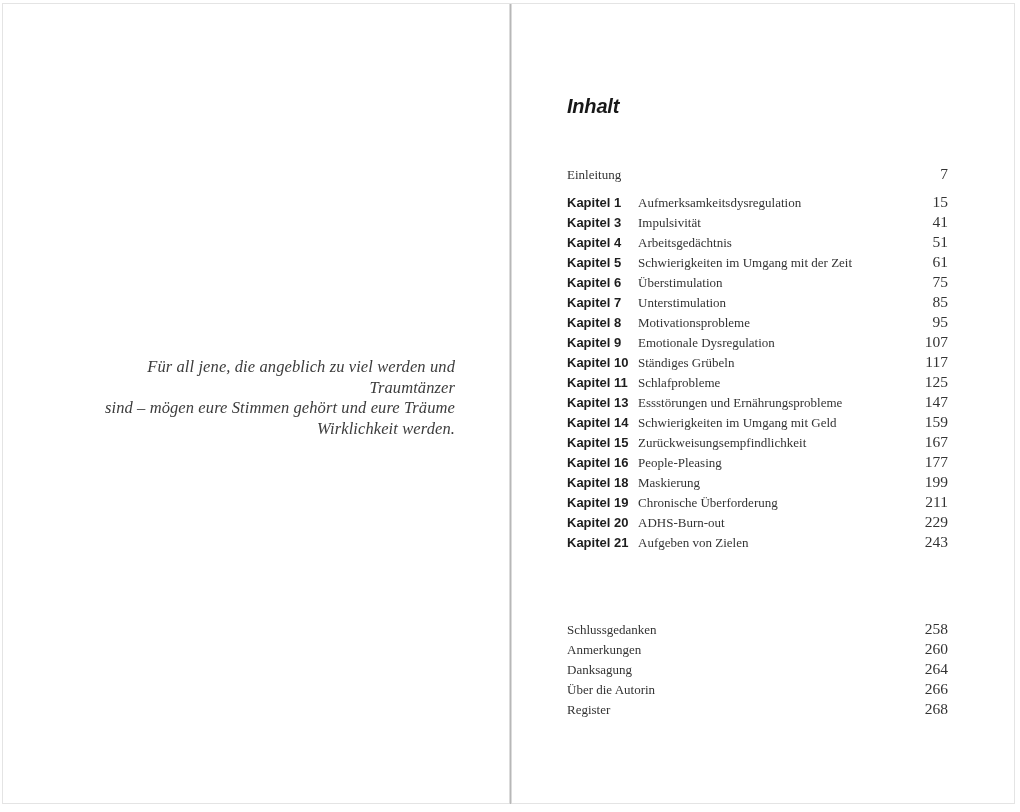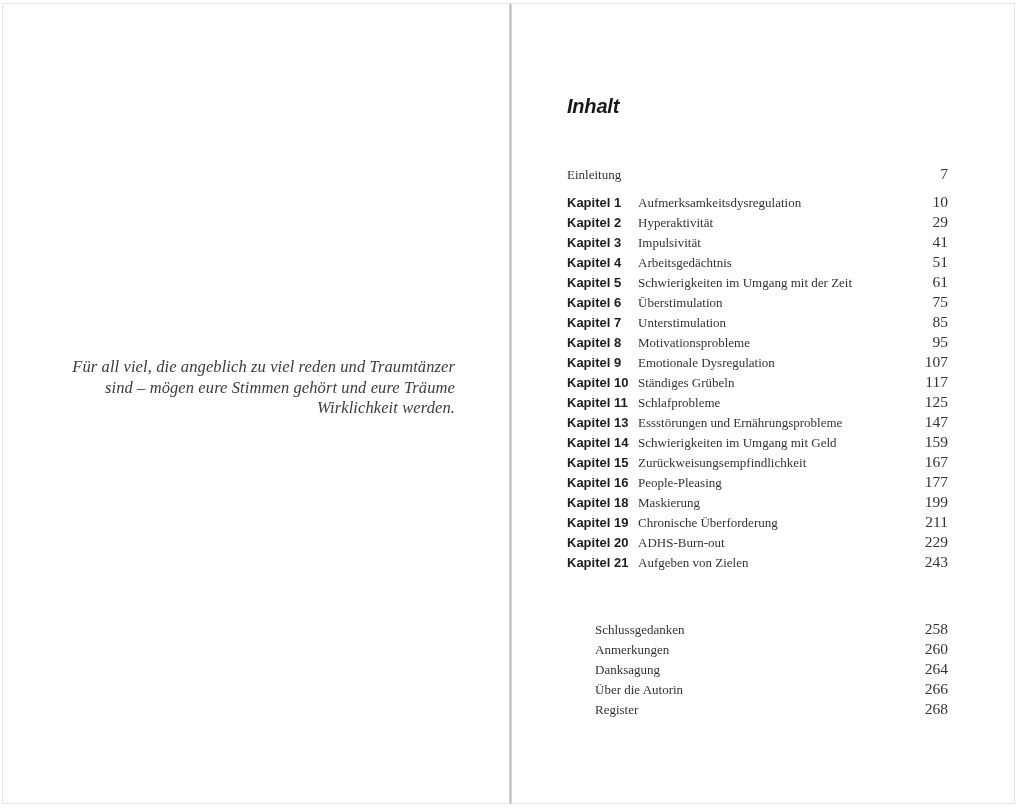--- a/index.html
+++ b/index.html
@@ -49,21 +49,21 @@
     font-family: "Liberation Sans", sans-serif;
     font-weight: 700;
     font-size: 20px;
     line-height: 24px;
     color: #181818;
     letter-spacing: -0.2px;
     font-style: italic;
   }
   .front-block   { position: absolute; left: 0; right: 0; top: 164px; }
   .chapters-block{ position: absolute; left: 0; right: 0; top: 192px; }
-  .back-block    { position: absolute; left: 0; right: 0; top: 619px; margin-left: 28px; }
+  .back-block    { position: absolute; left: 0; right: 0; top: 619px; }
   .row {
     display: flex;
     align-items: baseline;
     height: 20px;
     line-height: 20px;
     white-space: nowrap;
   }
   .label {
     width: 71px;
     flex: 0 0 71px;
@@ -89,45 +89,40 @@
     font-feature-settings: "onum";
   }
 </style>
 </head>
 <body>
 
 <div class="frame"></div>
 <div class="gutter"></div>
 
 <div class="dedication">
-  <div>Für all viel, die angeblich zu viel reden und Traumtänzer</div>
+  <div>Für all jene, die angeblich zu viel werden und Traumtänzer</div>
   <div>sind – mögen eure Stimmen gehört und eure Träume</div>
   <div>Wirklichkeit werden.</div>
 </div>
 
 <div class="toc">
   <div class="toc-heading">Inhalt</div>
 
   <div class="front-block">
     <div class="row">
       <span class="title">Einleitung</span>
       <span class="page">7</span>
     </div>
   </div>
 
   <div class="chapters-block">
     <div class="row">
       <span class="label">Kapitel 1</span>
       <span class="title">Aufmerksamkeitsdysregulation</span>
-      <span class="page">10</span>
-    </div>
-    <div class="row">
-      <span class="label">Kapitel 2</span>
-      <span class="title">Hyperaktivität</span>
-      <span class="page">29</span>
+      <span class="page">15</span>
     </div>
     <div class="row">
       <span class="label">Kapitel 3</span>
       <span class="title">Impulsivität</span>
       <span class="page">41</span>
     </div>
     <div class="row">
       <span class="label">Kapitel 4</span>
       <span class="title">Arbeitsgedächtnis</span>
       <span class="page">51</span>

